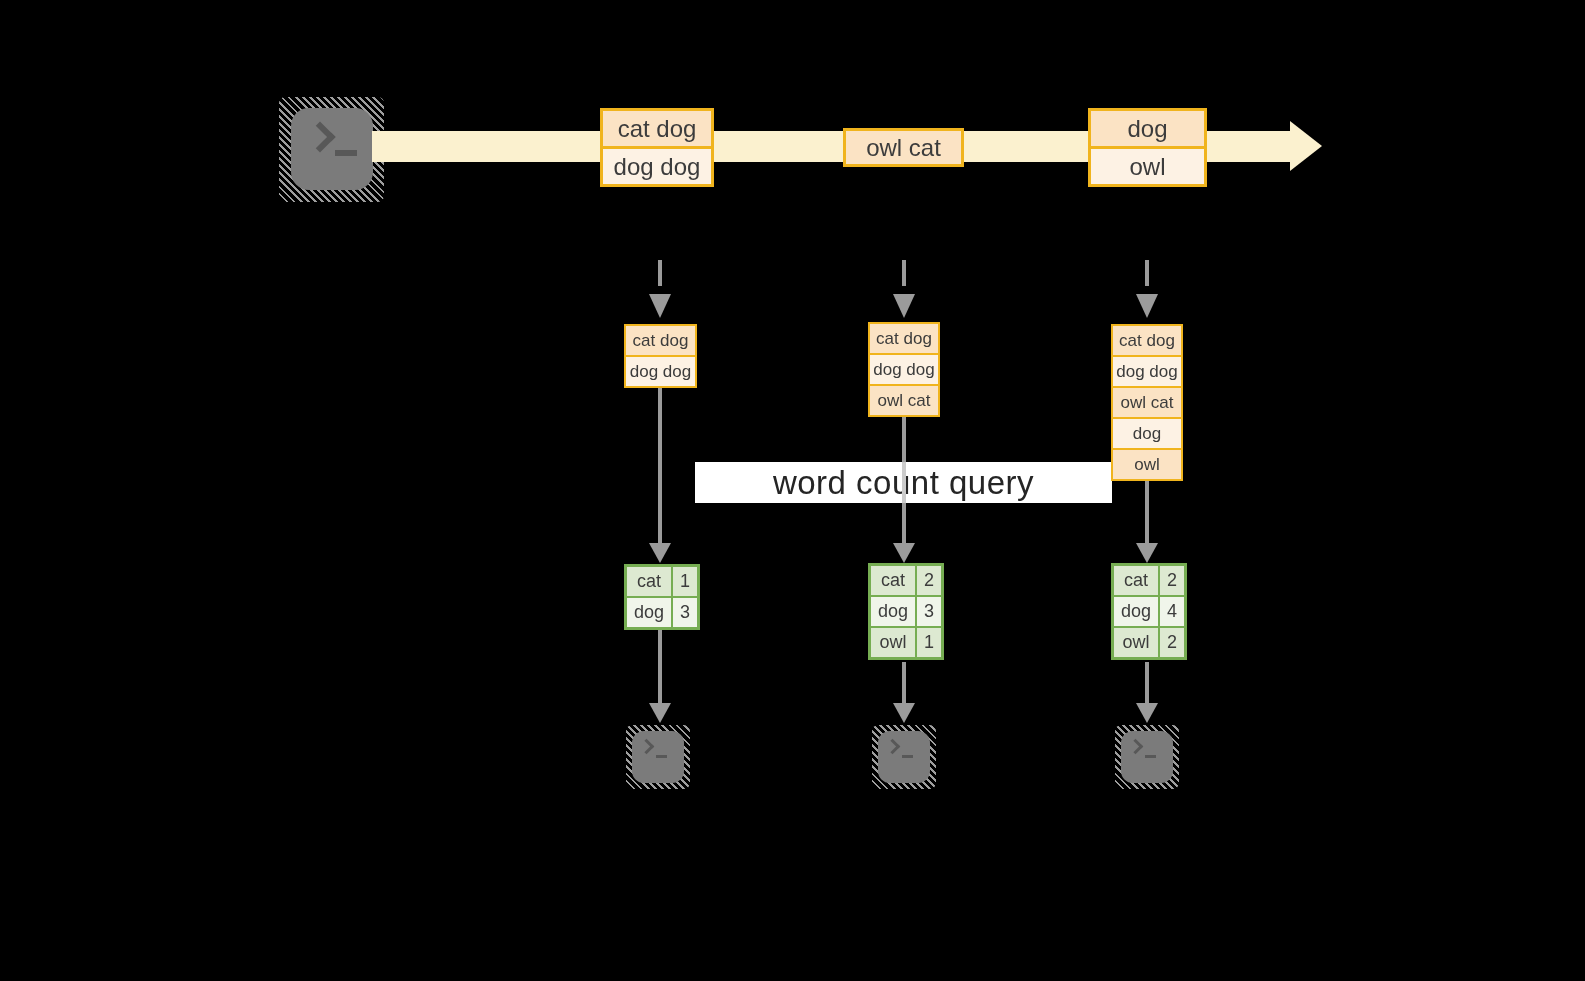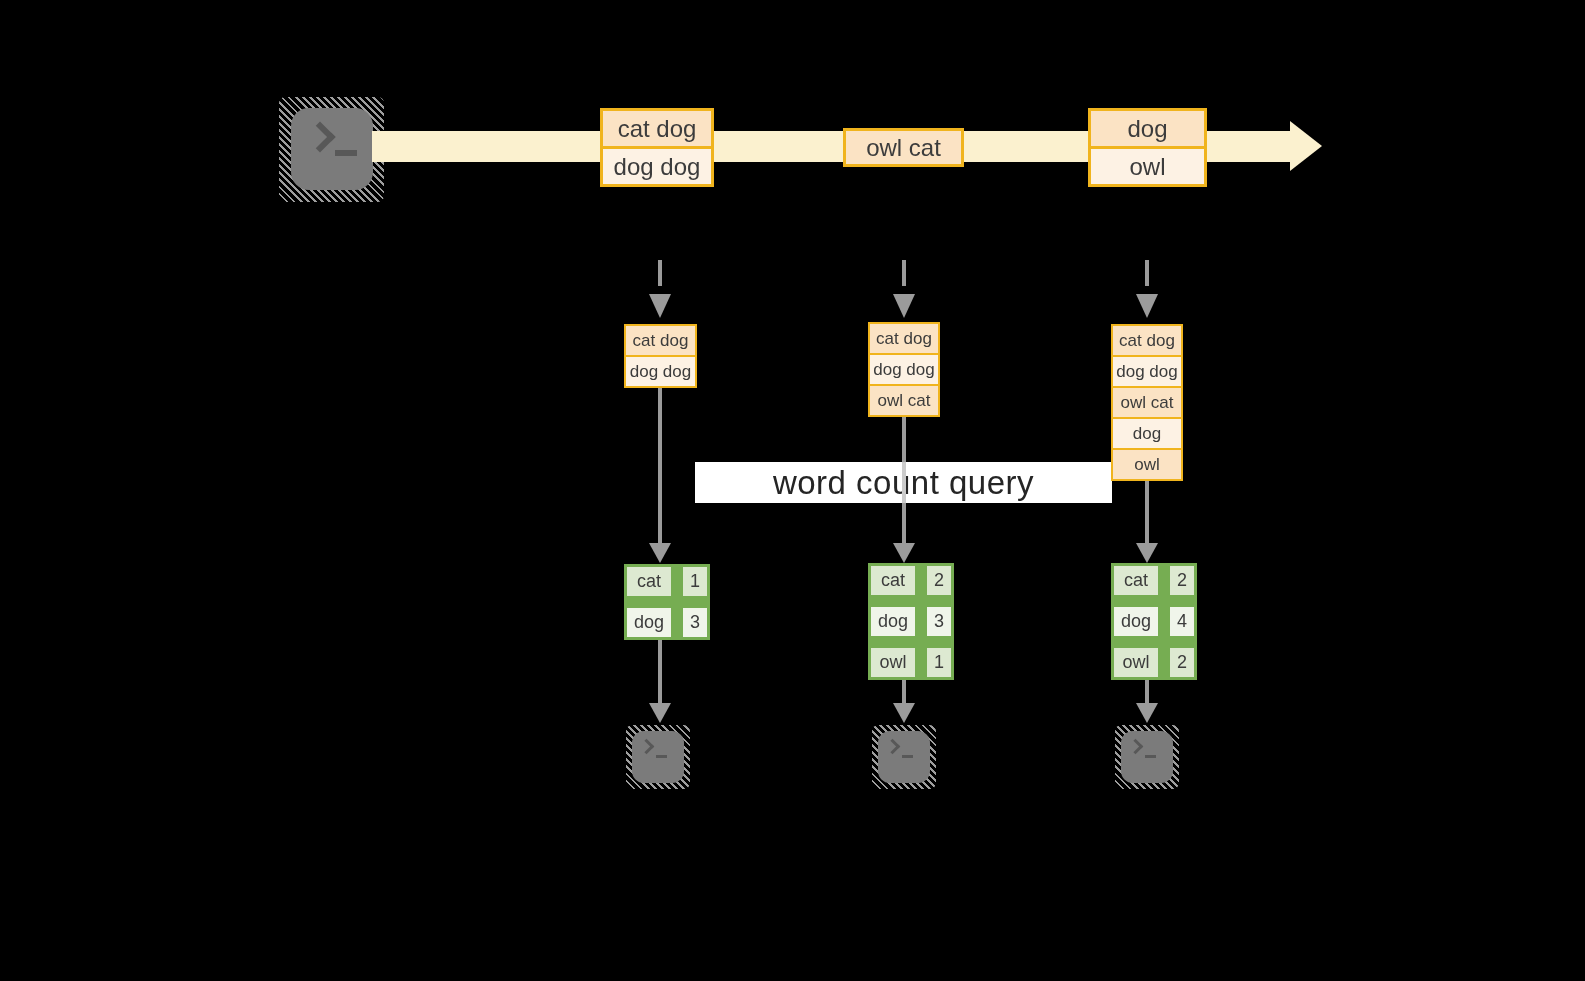--- a/index.html
+++ b/index.html
@@ -24,21 +24,21 @@
     border-top:25px solid transparent;border-bottom:25px solid transparent;border-left:32px solid #fbf1cf;}
   
   .obox{position:absolute;border:3px solid #f0b41d;background:#f0b41d;display:grid;row-gap:3px;z-index:3;}
   .obox .cell{display:flex;align-items:center;justify-content:center;font-size:24px;}
   .obox .cell:nth-child(odd){background:#fbe3c4;}
   .obox .cell:nth-child(even){background:#fdf2e4;}
   .ostack{position:absolute;border:2px solid #f0b41d;background:#f0b41d;display:grid;row-gap:2px;z-index:3;}
   .ostack .cell{display:flex;align-items:center;justify-content:center;font-size:17px;background:#fbe3c4;height:29px;}
   .ostack .cell:nth-child(even){background:#fdf2e4;}
   
-  .gtable{position:absolute;border:3px solid #76ad52;background:#76ad52;display:grid;grid-template-columns:44px 24px;gap:12px;z-index:3;}
+  .gtable{position:absolute;border:3px solid #76ad52;background:#76ad52;display:grid;grid-template-columns:44px 24px;gap:2px;z-index:3;}
   .gtable .cell{display:flex;align-items:center;justify-content:center;font-size:18px;height:29px;background:#dde9d1;}
   .gtable .r2{background:#f0f5ea;}
   
   .vline{position:absolute;width:4px;background:#9b9b9b;z-index:1;}
   .dash{position:absolute;width:4px;height:26px;background:#9b9b9b;}
   .head{position:absolute;width:0;height:0;border-left:11px solid transparent;border-right:11px solid transparent;border-top:20px solid #9b9b9b;z-index:1;}
   .dhead{border-top-width:24px;}
   
   .qlabel{position:absolute;left:695px;top:462px;width:417px;height:41px;background:#ffffff;z-index:2;
     display:flex;align-items:center;justify-content:center;font-size:33px;font-weight:300;color:#252525;letter-spacing:0.5px;}

